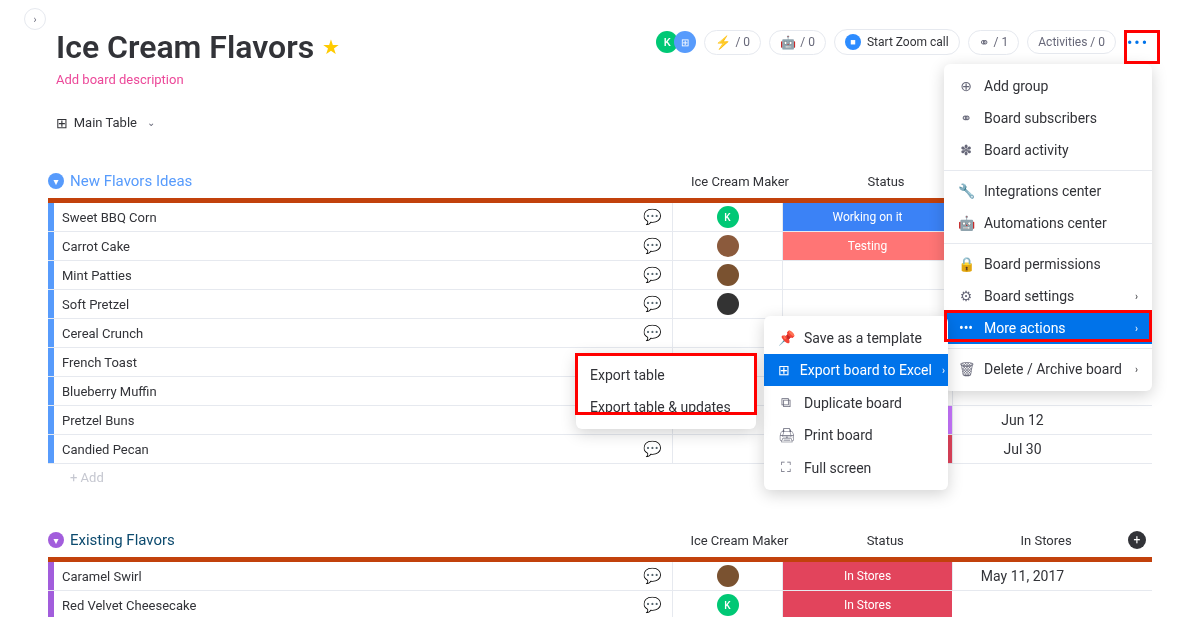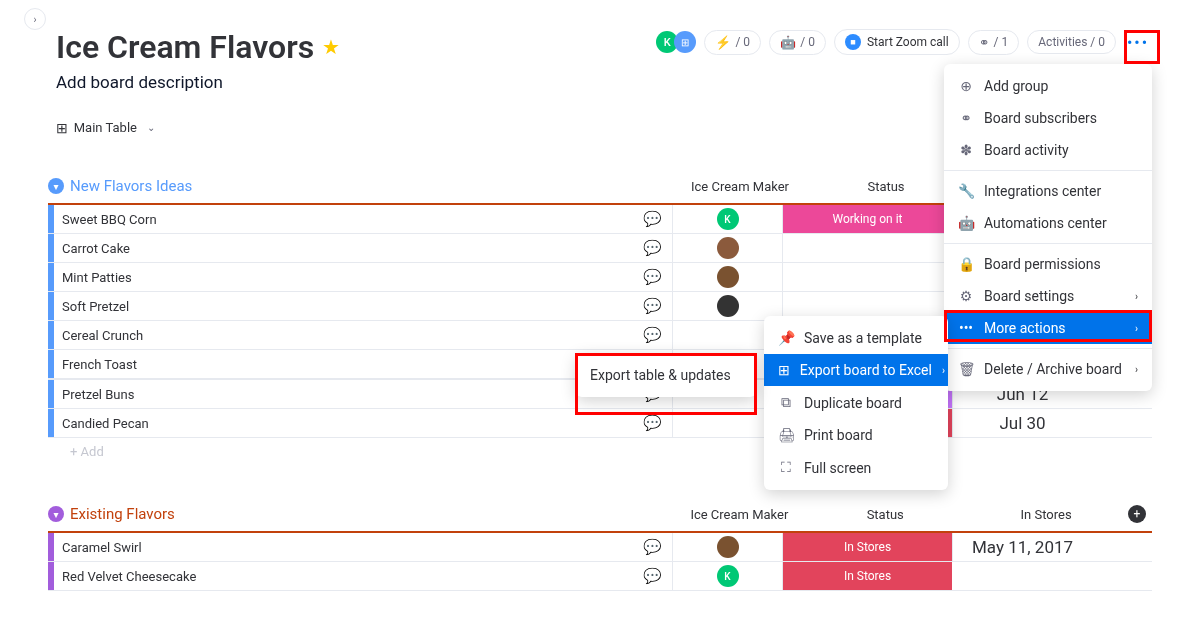--- a/index.html
+++ b/index.html
@@ -8,21 +8,21 @@
 .page { position: relative; width: 100%; height: 100%; padding: 20px 48px 0 48px; }
 
 .expand-btn { position: absolute; top: 8px; left: 24px; width: 22px; height: 22px; border: 1px solid #e6e9ef; border-radius: 50%; display: flex; align-items: center; justify-content: center; background: #fff; cursor: pointer; font-size: 10px; color: #676879; }
 
 
 .header { display: flex; justify-content: space-between; align-items: flex-start; padding: 8px 0 4px 8px; }
 .title-block { display: flex; flex-direction: column; gap: 6px; }
 .title-row { display: flex; align-items: center; gap: 8px; }
 .title { font-size: 32px; font-weight: 600; color: #323338; }
 .star { color: #ffcb00; font-size: 20px; }
-.desc { color: #0f172a; font-size: 17px; }
+.desc { color: #ec4899; font-size: 13px; }
 .header-actions { display: flex; align-items: center; gap: 8px; }
 .pill { display: inline-flex; align-items: center; gap: 4px; border: 1px solid #e6e9ef; border-radius: 16px; padding: 4px 10px; font-size: 12px; color: #676879; cursor: pointer; background: #fff; }
 .pill .ico { font-size: 13px; }
 .zoom-btn { display: inline-flex; align-items: center; gap: 6px; border: 1px solid #e6e9ef; border-radius: 16px; padding: 4px 10px; font-size: 12px; color: #323338; cursor: pointer; background: #fff; }
 .zoom-ico { width: 16px; height: 16px; background: #2d8cff; border-radius: 50%; display: flex; align-items: center; justify-content: center; color: #fff; font-size: 9px; }
 .avatar-pair { display: flex; align-items: center; }
 .avatar-k { width: 22px; height: 22px; background: #00c875; color: #fff; border-radius: 50%; display: flex; align-items: center; justify-content: center; font-size: 11px; font-weight: 500; }
 .avatar-blue { width: 22px; height: 22px; background: #579bfc; color: #fff; border-radius: 50%; display: flex; align-items: center; justify-content: center; font-size: 10px; margin-left: -4px; }
 .more-dots { width: 28px; height: 28px; border-radius: 4px; display: flex; align-items: center; justify-content: center; color: #0073ea; font-size: 16px; letter-spacing: 2px; cursor: pointer; border: 1px solid transparent; }
 
@@ -39,27 +39,27 @@
 .group { margin-top: 20px; }
 .group-head { display: flex; align-items: center; gap: 6px; padding: 4px 0 8px 0; }
 .group-collapse { width: 16px; height: 16px; border-radius: 50%; display: flex; align-items: center; justify-content: center; color: #fff; font-size: 10px; }
 .group-title { font-size: 15px; font-weight: 400; }
 .ch-maker { width: 110px; text-align: center; }
 .ch-status { width: 170px; text-align: center; }
 .ch-date { width: 140px; text-align: center; }
 .ch-add { width: 30px; text-align: center; }
 
 .row { display: flex; align-items: stretch; border-bottom: 1px solid #e6e9ef; }
-.row:first-of-type { border-top: 2px solid #c2410c; }
+.row:first-of-type { border-top: 5px solid #c2410c; }
 .row-bar { width: 6px; }
 .row-name { flex: 0 0 618px; display: flex; align-items: center; justify-content: space-between; padding: 0 10px 0 8px; font-size: 13px; color: #323338; height: 28px; }
 .chat-ico { color: #c5c7d0; font-size: 15px; }
 .row-maker { flex: 0 0 110px; display: flex; align-items: center; justify-content: center; border-left: 1px solid #e6e9ef; }
 .row-status { flex: 0 0 170px; display: flex; align-items: center; justify-content: center; color: #fff; font-size: 12px; border-left: 1px solid #e6e9ef; }
-.row-date { flex: 0 0 140px; display: flex; align-items: center; justify-content: center; font-size: 17px; color: #323338; border-left: 1px solid #e6e9ef; }
+.row-date { flex: 0 0 140px; display: flex; align-items: center; justify-content: center; font-size: 14px; color: #323338; border-left: 1px solid #e6e9ef; }
 .avatar-sm { width: 22px; height: 22px; border-radius: 50%; display: flex; align-items: center; justify-content: center; font-size: 10px; font-weight: 500; color: #fff; }
 .avatar-img { width: 22px; height: 22px; border-radius: 50%; background: #bbb; }
 .add-row { display: flex; align-items: center; padding: 6px 0; color: #c5c7d0; font-size: 13px; }
 .add-row .row-bar { margin-right: 8px; }
 .add-plus { color: #676879; display: flex; align-items: center; justify-content: center; width: 30px; font-size: 16px; }
 
 
 .menu { position: absolute; background: #fff; border-radius: 6px; box-shadow: 0 4px 16px rgba(0,0,0,0.18); padding: 6px 0; z-index: 100; }
 .menu-item { display: flex; align-items: center; gap: 10px; padding: 8px 14px; font-size: 14px; color: #323338; cursor: pointer; white-space: nowrap; }
 .menu-item.highlighted { background: #0073ea; color: #fff; }
@@ -146,32 +146,33 @@
     <div id="g0-rows">
         <div class="row">
           <div class="row-bar" style="background: rgb(87, 155, 252);"></div>
           <div class="row-name">
             <span>Sweet BBQ Corn</span>
             <span class="chat-ico">💬</span>
           </div>
           <div class="row-maker">
             <div class="avatar-sm" style="background: rgb(0, 200, 117);">K</div>
           </div>
-          <div class="row-status" style="background: #ec4899;">Working on it</div>
+          <div class="row-status" style="background: #3b82f6;">Working on it</div>
           <div class="row-date"></div>
         </div>
         <div class="row">
           <div class="row-bar" style="background: rgb(87, 155, 252);"></div>
           <div class="row-name">
             <span>Carrot Cake</span>
             <span class="chat-ico">💬</span>
           </div>
           <div class="row-maker">
             <div class="avatar-img" style="background: rgb(139, 90, 60);"></div>
           </div>
+          <div class="row-status" style="background: rgb(255, 117, 117);">Testing</div>
           <div class="row-date"></div>
         </div>
         <div class="row">
           <div class="row-bar" style="background: rgb(87, 155, 252);"></div>
           <div class="row-name">
             <span>Mint Patties</span>
             <span class="chat-ico">💬</span>
           </div>
           <div class="row-maker">
             <div class="avatar-img" style="background: rgb(122, 82, 48);"></div>
@@ -204,20 +205,24 @@
           <div class="row-name">
             <span>French Toast</span>
             <span class="chat-ico">💬</span>
           </div>
           <div class="row-maker"></div>
           <div class="row-status"></div>
           <div class="row-date"></div>
         </div>
         <div class="row">
           <div class="row-bar" style="background: rgb(87, 155, 252);"></div>
+          <div class="row-name">
+            <span>Blueberry Muffin</span>
+            <span class="chat-ico">💬</span>
+          </div>
           <div class="row-maker"></div>
           <div class="row-status"></div>
           <div class="row-date"></div>
         </div>
         <div class="row">
           <div class="row-bar" style="background: rgb(87, 155, 252);"></div>
           <div class="row-name">
             <span>Pretzel Buns</span>
             <span class="chat-ico">💬</span>
           </div>
@@ -239,21 +244,21 @@
     <div class="add-row">
       <div class="row-bar" style="background:#dceaff"></div>
       <span style="padding-left:8px">+ Add</span>
     </div>
   </div>
 
   <div class="group" style="margin-top:36px">
     <div class="group-head">
       <div style="display:flex;align-items:center;gap:6px;width:631px">
         <span class="group-collapse" style="background:#a25ddc">▾</span>
-        <span class="group-title" style="color:#c2410c">Existing Flavors</span>
+        <span class="group-title" style="color:#0c4a6e">Existing Flavors</span>
       </div>
       <span class="ch-maker">Ice Cream Maker</span>
       <span class="ch-status">Status</span>
       <span class="ch-date">In Stores</span>
       <span class="ch-add add-plus">
           <span class="plus-circle">+</span>
         </span>
     </div>
     <div id="g1-rows">
         <div class="row">
@@ -346,20 +351,23 @@
         <span>Print board</span>
       </div>
     <div class="menu-item">
         <span class="mi-ico">⛶</span>
         <span>Full screen</span>
       </div>
   </div>
 
   <div class="menu menu-export">
     <div class="menu-item">
+        <span>Export table</span>
+      </div>
+    <div class="menu-item">
         <span>Export table &amp; updates</span>
       </div>
   </div>
 
   <div class="red-box rb-dots"></div>
   <div class="red-box rb-more"></div>
   <div class="red-box rb-export"></div>
 </div>
 
 </body></html>

